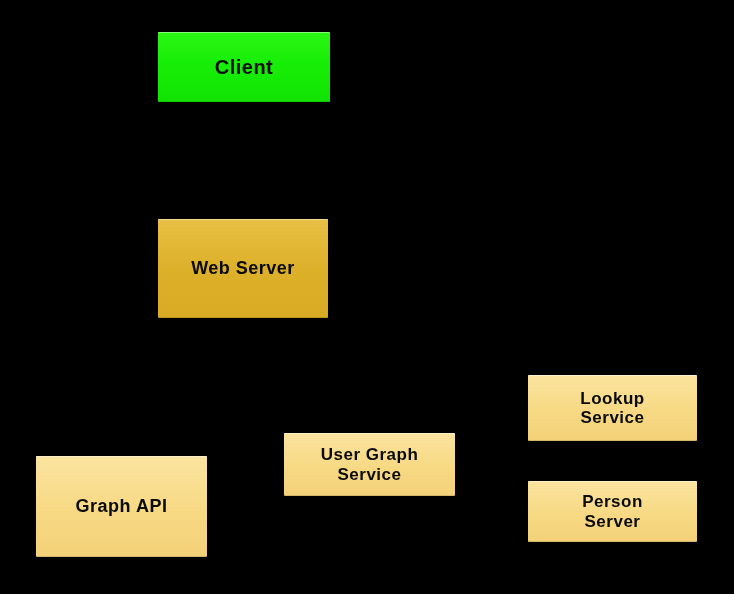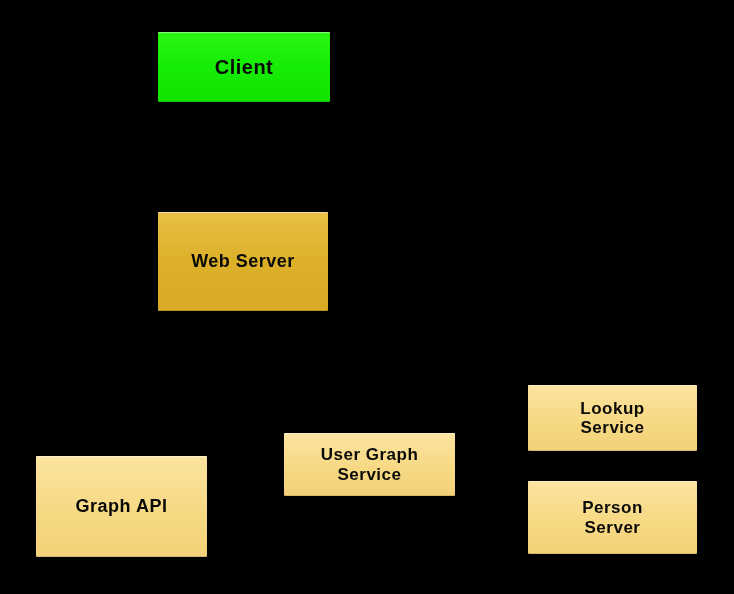--- a/index.html
+++ b/index.html
@@ -36,42 +36,42 @@
     white-space: pre-line;
     padding: 0 4px;
   }
   .n-client {
     left: 158px; top: 32px; width: 172px; height: 70px;
     font-size: 20px;
     background: linear-gradient(180deg, #2bf614 0%, #17ee07 45%, #11e302 100%);
     text-align: center;
   }
   .n-webserver {
-    left: 158px; top: 212px; width: 170px; height: 99px;
+    left: 158px; top: 219px; width: 170px; height: 99px;
     font-size: 18px;
     background: linear-gradient(180deg, #e8c044 0%, #ddb02a 50%, #d9ab24 100%);
   }
   .n-lookup {
-    left: 528px; top: 385px; width: 169px; height: 66px;
+    left: 528px; top: 375px; width: 169px; height: 66px;
     font-size: 17px;
     background: linear-gradient(180deg, #fbe4a0 0%, #f7d984 55%, #f3d178 100%);
   }
   .n-usergraph {
     left: 284px; top: 424px; width: 171px; height: 63px;
     font-size: 17px;
     background: linear-gradient(180deg, #fbe4a0 0%, #f7d984 55%, #f3d178 100%);
     margin-top: 9px;
   }
   .n-searchapi {
     left: 36px; top: 456px; width: 171px; height: 101px;
     font-size: 18px;
     background: linear-gradient(180deg, #fbe4a0 0%, #f7d984 55%, #f3d178 100%);
   }
   .n-personserver {
-    left: 528px; top: 481px; width: 169px; height: 73px;
+    left: 528px; top: 481px; width: 169px; height: 61px;
     font-size: 17px;
     background: linear-gradient(180deg, #fbe4a0 0%, #f7d984 55%, #f3d178 100%);
   }
 </style>
 </head>
 <body>
 
 <div id="canvas">
 
   <div class="node n-client">

